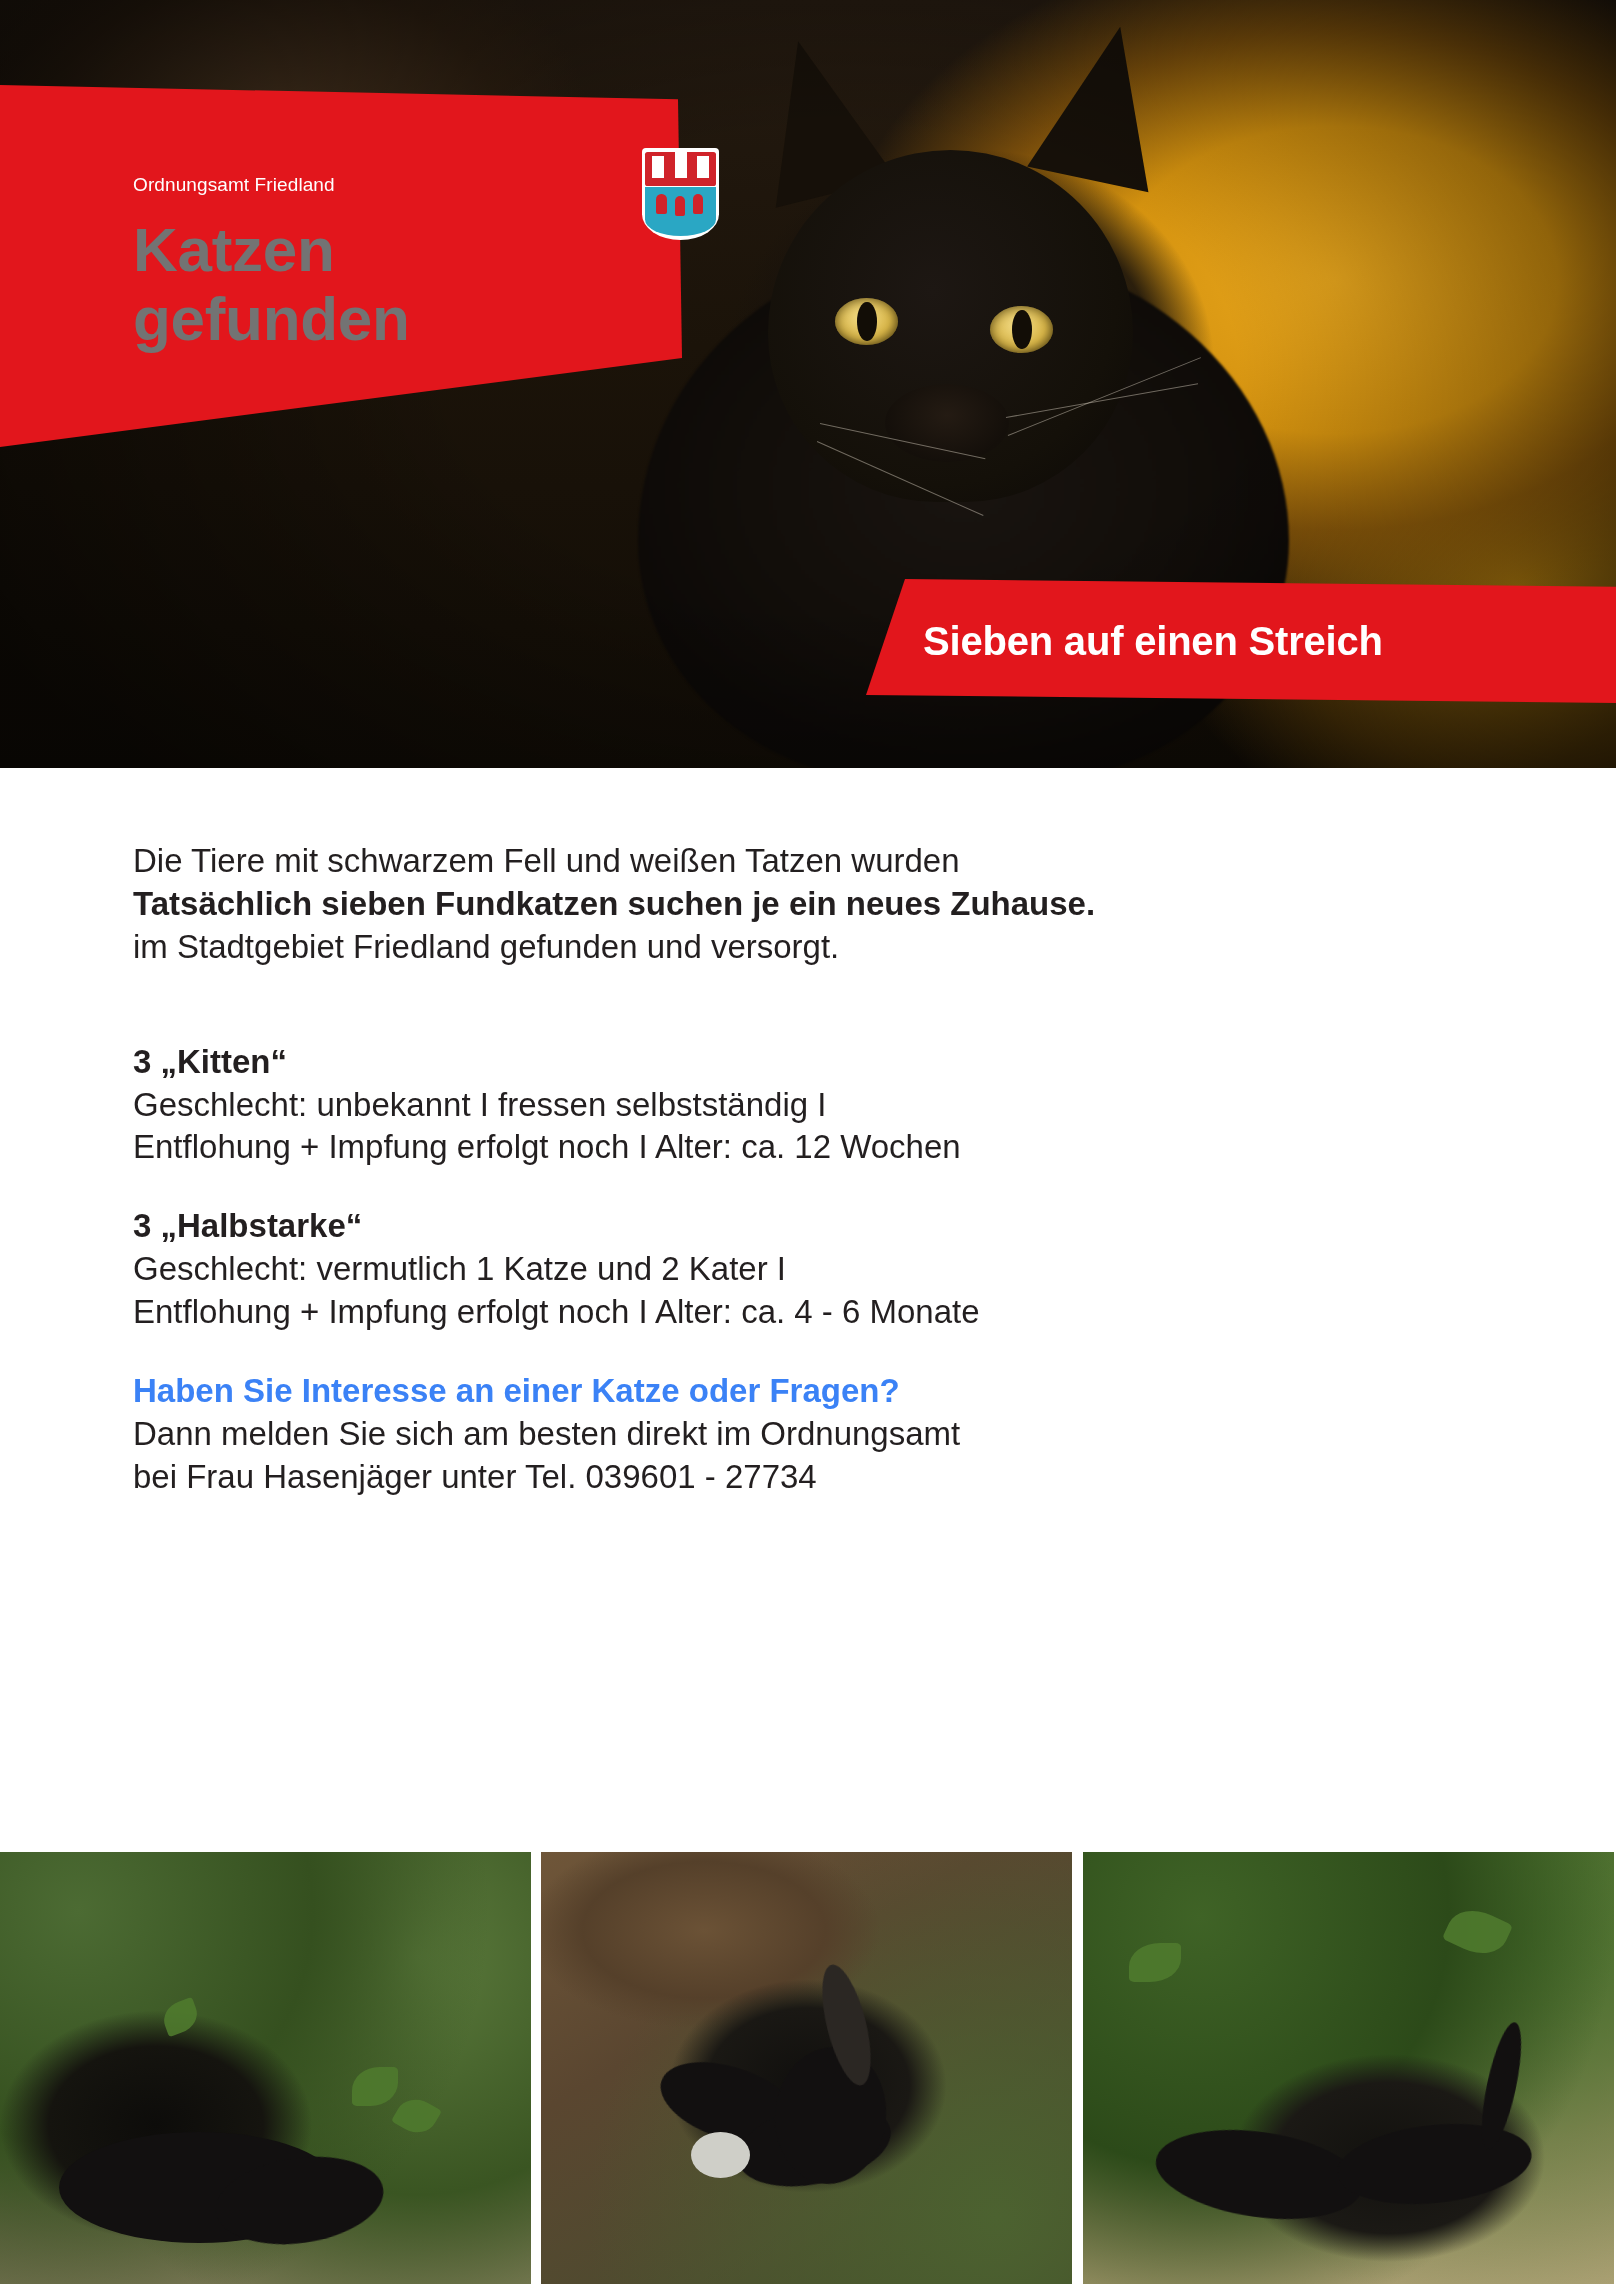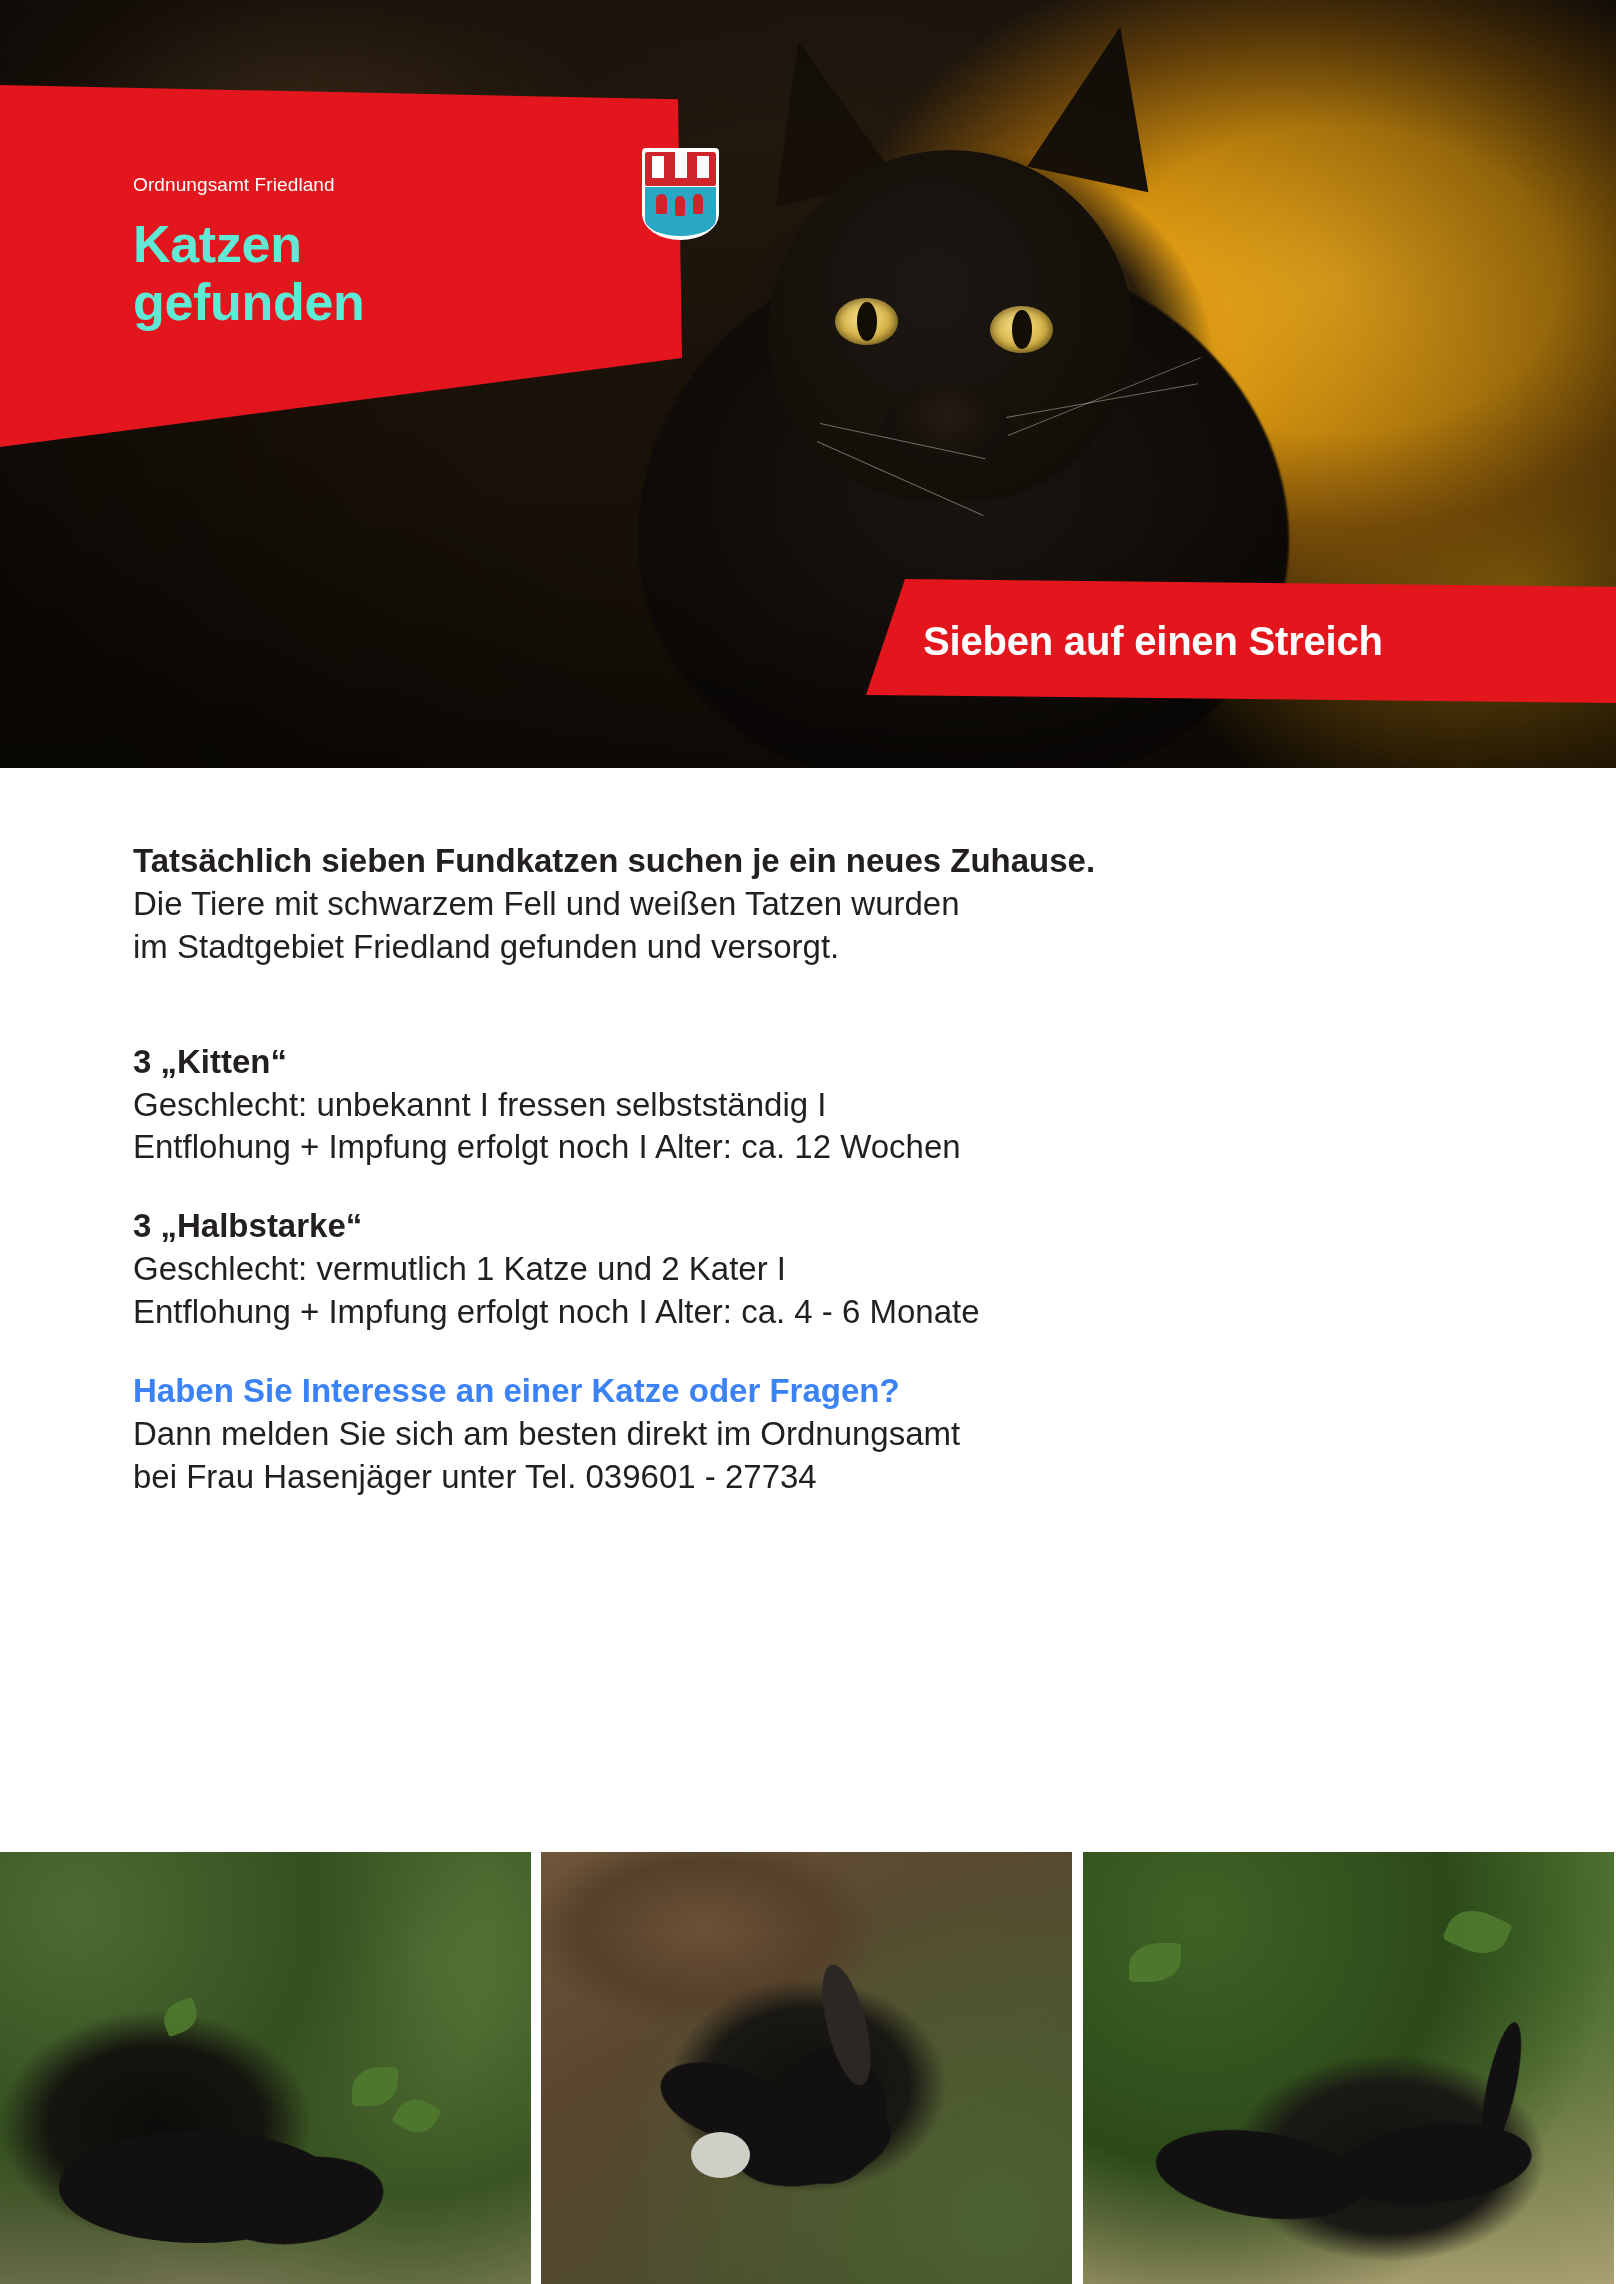--- a/index.html
+++ b/index.html
@@ -112,22 +112,22 @@
   .banner-kicker {
     position: absolute;
     left: 133px; top: 174px;
     color: #ffffff;
     font-size: 19px;
     letter-spacing: 0.1px;
   }
   .banner-title {
     position: absolute;
     left: 133px; top: 215px;
-    color: #5eead4;
-    font-size: 52px;
+    color: #737373;
+    font-size: 62px;
     font-weight: bold;
     line-height: 1.12;
     letter-spacing: -0.3px;
   }
   
   .coat {
     position: absolute;
     left: 642px; top: 148px;
     width: 77px; height: 92px;
   }
@@ -293,22 +293,22 @@
     <div>gefunden</div>
   </div>
 
   <div class="hero-ribbon"></div>
   <div class="ribbon-text">Sieben auf einen Streich</div>
 </div>
 
 <div class="content">
 
   <div class="para">
+    <div class="line">Die Tiere mit schwarzem Fell und weißen Tatzen wurden</div>
     <div class="line bold">Tatsächlich sieben Fundkatzen suchen je ein neues Zuhause.</div>
-    <div class="line">Die Tiere mit schwarzem Fell und weißen Tatzen wurden</div>
     <div class="line">im Stadtgebiet Friedland gefunden und versorgt.</div>
   </div>
 
   <div class="gap"></div>
 
 
   <div class="gap"></div>
 
   <div class="para">
     <div class="line bold">3 „Kitten“</div>

